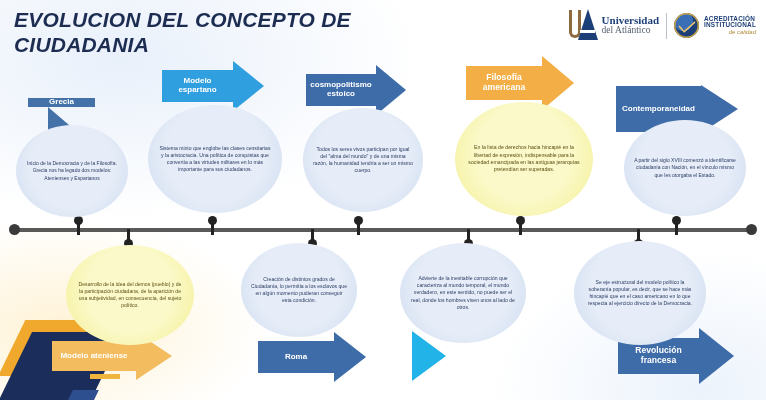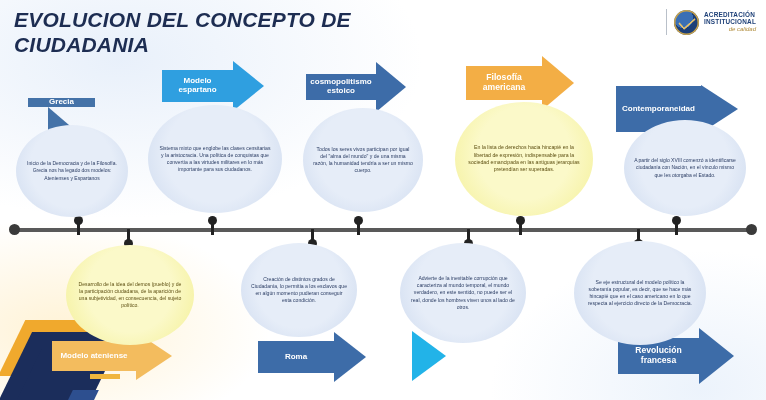--- a/index.html
+++ b/index.html
@@ -106,20 +106,31 @@
   <div class="deco-bars">
       <i></i>
       <i></i>
       <i></i>
     </div>
 </div>
 
 <div class="page-title">EVOLUCION DEL CONCEPTO DE CIUDADANIA</div>
 
 <div class="brand">
+  <div class="brand-ua">
+    <div class="ua-mark">
+      <div class="u"></div>
+        <div class="a"></div>
+        <div class="abar"></div>
+    </div>
+    <div class="ua-txt">
+      <div class="l1">Universidad</div>
+      <div class="l2">del Atlántico</div>
+    </div>
+  </div>
   <div class="brand-sep"></div>
   <div class="brand-acc">
     <div class="acc-seal"></div>
     <div class="acc-txt">
       <div class="a1">ACREDITACIÓN</div>
       <div class="a2">INSTITUCIONAL</div>
       <div class="a3">de calidad</div>
     </div>
   </div>
 </div>
@@ -176,21 +187,21 @@
     <div class="bubble b-blue" style="left: 16px; top: 125px; width: 112px; height: 92px;">
       <span style="font-size: 5px;">Inicio de la Democracia y de la Filosofía. Grecia nos ha legado dos modelos: Atenienses y Espartanos</span>
     </div>
     <div class="arrow" style="left: 162px; top: 70px; width: 102px; height: 32px;">
       <div class="body" style="width: 71px; background: rgb(47, 159, 224); font-size: 8px; line-height: 1.12; padding: 16px 4px;">Modelo espartano</div>
       <div class="head" style="border-top: 25.6px solid transparent; border-bottom: 25.6px solid transparent; border-left: 31px solid rgb(47, 159, 224);"></div>
     </div>
     <div class="bubble b-blue" style="left: 148px; top: 105px; width: 134px; height: 108px;">
       <span style="font-size: 5.1px;">Sistema mixto que englobe las clases censitarias y la aristocracia. Una política de conquistas que convertía a las virtudes militares en lo más importante para sus ciudadanos.</span>
     </div>
-    <div class="arrow" style="left: 306px; top: 74px; width: 100px; height: 26px;">
+    <div class="arrow" style="left: 306px; top: 74px; width: 100px; height: 32px;">
       <div class="body" style="width: 70px; background: rgb(61, 108, 168); font-size: 8px; line-height: 1.12; padding: 0px 4px;">cosmopolitismo estoico</div>
       <div class="head" style="border-top: 25.6px solid transparent; border-bottom: 25.6px solid transparent; border-left: 30px solid rgb(61, 108, 168);"></div>
     </div>
     <div class="bubble b-blue" style="left: 303px; top: 108px; width: 120px; height: 104px;">
       <span style="font-size: 5.1px;">Todos los seres vivos participan por igual del "alma del mundo" y de una misma razón, la humanidad tendría a ser un mismo cuerpo.</span>
     </div>
     <div class="arrow" style="left: 466px; top: 66px; width: 108px; height: 34px;">
       <div class="body" style="width: 76px; background: rgb(243, 174, 69); font-size: 8.6px; line-height: 1.12; padding: 0px 4px;">Filosofía americana</div>
       <div class="head" style="border-top: 27.2px solid transparent; border-bottom: 27.2px solid transparent; border-left: 32px solid rgb(243, 174, 69);"></div>
     </div>

